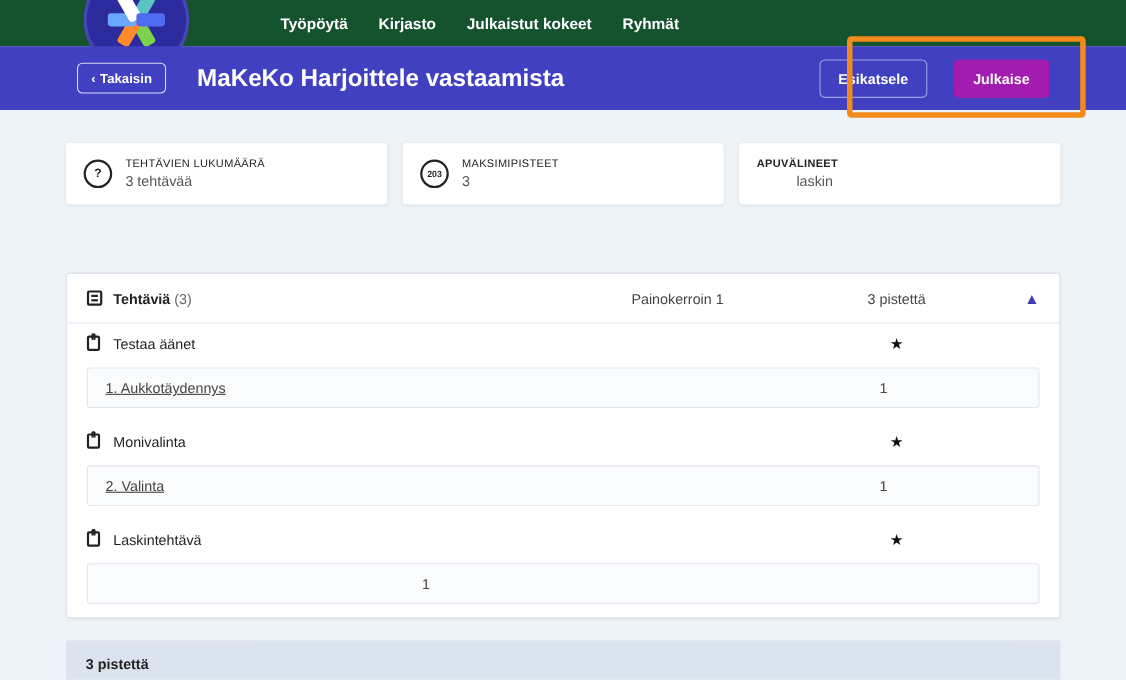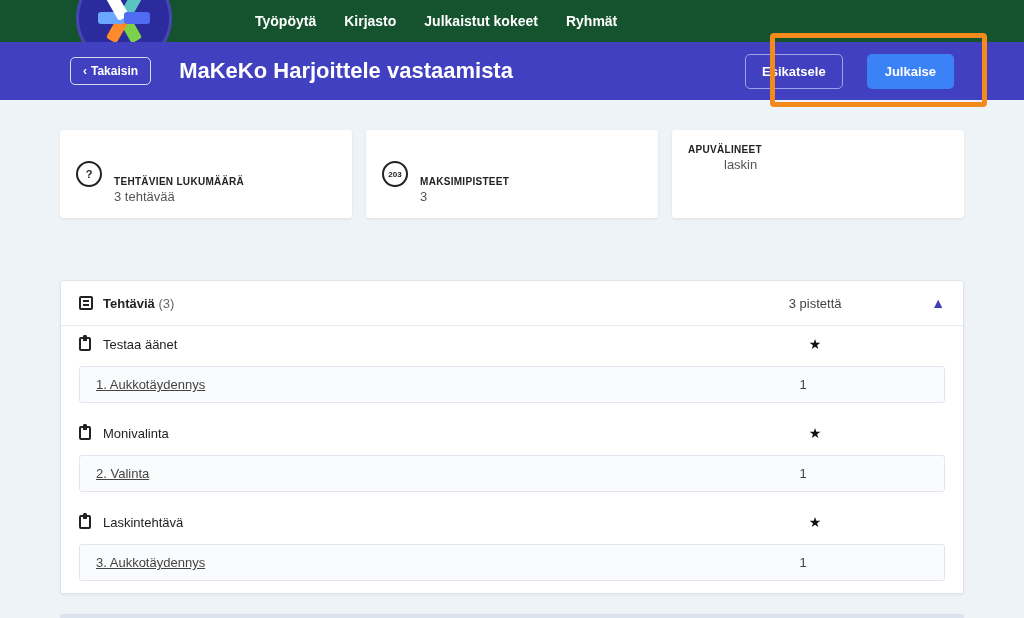--- a/index.html
+++ b/index.html
@@ -28,28 +28,28 @@
   
   .subbar { background: #4040c0; height: 58px; display: flex; align-items: center; padding: 0 70px; position: relative; }
   .back-btn {
     border: 1px solid rgba(255,255,255,.8); color: #fff; background: transparent;
     padding: 6px 12px; border-radius: 5px; font-size: 12px; font-weight: 700;
     display: inline-flex; align-items: center; gap: 4px; cursor: pointer;
   }
   .page-title { color: #fff; font-size: 22px; font-weight: 800; margin-left: 28px; }
   .action-group { position: absolute; right: 70px; display: flex; gap: 24px; align-items: center; }
   .btn-outline { border: 1px solid #9aa3e6; color: #fff; background: transparent; padding: 9px 16px; border-radius: 5px; font-size: 13px; font-weight: 700; cursor: pointer; }
-  .btn-green { border: none; color: #fff; background: #3b82f6; padding: 10px 18px; border-radius: 5px; font-size: 13px; font-weight: 700; cursor: pointer; }
+  .btn-green { border: none; color: #fff; background: #a21caf; padding: 10px 18px; border-radius: 5px; font-size: 13px; font-weight: 700; cursor: pointer; }
   .highlight-box { position: absolute; border: 5px solid #f28a1c; border-radius: 4px; background: rgba(0,0,0,0); pointer-events: none; }
 
   
   .main { padding: 30px 60px; }
   .cards { display: flex; gap: 14px; }
   .card { background: #fff; flex: 1; border-radius: 3px; box-shadow: 0 1px 3px rgba(0,0,0,.08); padding: 14px 16px; display: flex; align-items: center; gap: 12px; min-height: 48px; }
-  .card-text .lbl { font-size: 10px; font-weight: 700; color: #222; letter-spacing: .3px; margin-top: 32px; }
+  .card-text .lbl { font-size: 10px; font-weight: 400; color: #222; letter-spacing: .3px; }
   .card-text .val { font-size: 13px; color: #555; margin-top: 2px; }
   .circ-icon { width: 26px; height: 26px; border: 2px solid #222; border-radius: 50%; display: flex; align-items: center; justify-content: center; font-size: 11px; font-weight: 700; color: #222; flex-shrink: 0; }
   .card-plain .lbl { font-size: 10px; font-weight: 800; color: #222; letter-spacing: .3px; }
   .card-plain .val { font-size: 13px; color: #555; margin-top: 2px; padding-left: 36px; }
 
   
   .panel { margin-top: 62px; background: #fff; border: 1px solid #dfe3ea; border-radius: 3px; overflow: hidden; box-shadow: 0 1px 3px rgba(0,0,0,.06); }
   .panel-head { display: flex; align-items: center; padding: 14px 18px; font-size: 13px; color: #222; border-bottom: 1px solid #e6e9f0; }
   .panel-head .col-left { flex: 1 1 50%; display: flex; align-items: center; gap: 10px; }
   .panel-head .col-mid { flex: 0 0 24%; text-align: center; color: #444; }
@@ -140,20 +140,21 @@
 
   <div class="panel">
     <div class="panel-head">
       <div class="col-left">
         <span class="list-icon"></span>
         <span>
           <span class="bold">Tehtäviä</span>
           <span class="muted">(3)</span>
         </span>
       </div>
+      <div class="col-mid">Painokerroin 1</div>
       <div class="col-right">3 pistettä</div>
       <div class="col-expand">
         <span>▲</span>
       </div>
     </div>
 
     <div class="group-row">
       <div class="col-left">
         <span class="clip-icon"></span>
         <span>Testaa äänet</span>
@@ -188,21 +189,20 @@
     <div class="group-row">
       <div class="col-left">
         <span class="clip-icon"></span>
         <span>Laskintehtävä</span>
       </div>
       <div class="col-mid"></div>
       <div class="col-right"><span class="star">★</span></div>
       <div class="col-expand"></div>
     </div>
     <div class="sub-row">
-      <div class="col-left">3. Aukkotäydennys</div>
       <div class="col-mid"></div>
       <div class="col-right">1</div>
       <div class="col-expand"></div>
     </div>
   </div>
 
   <div class="total-bar">3 pistettä</div>
 </div>
 
 </body></html>

